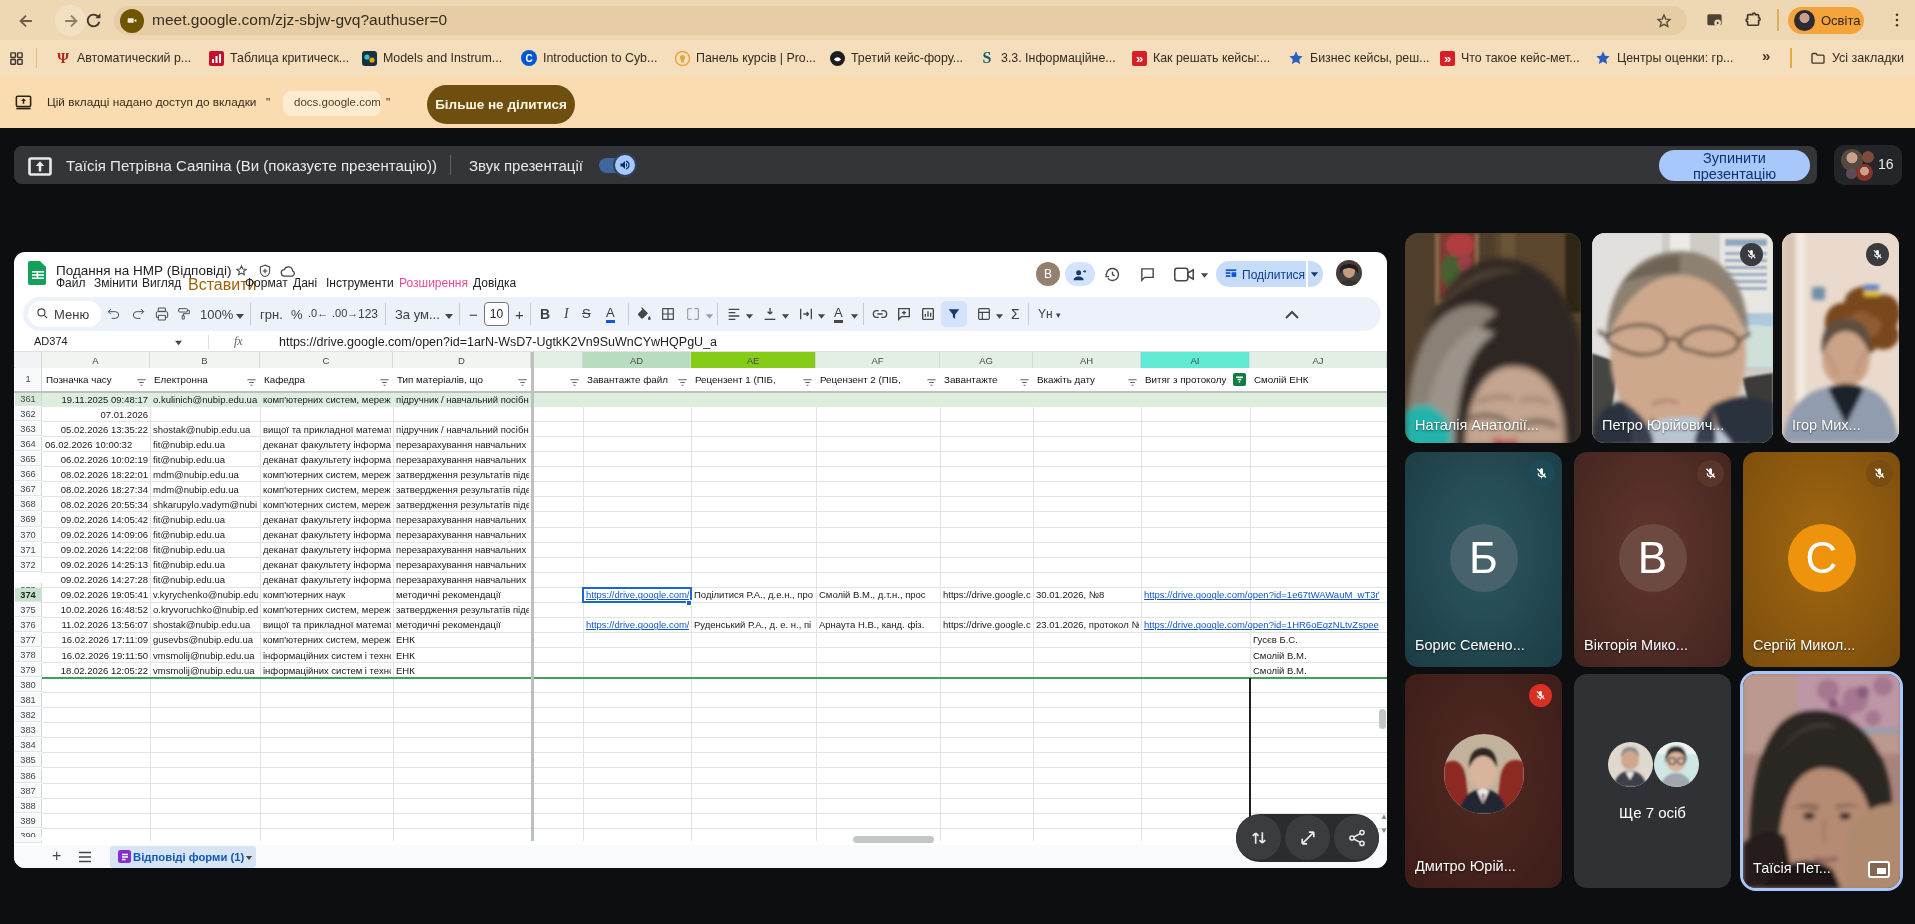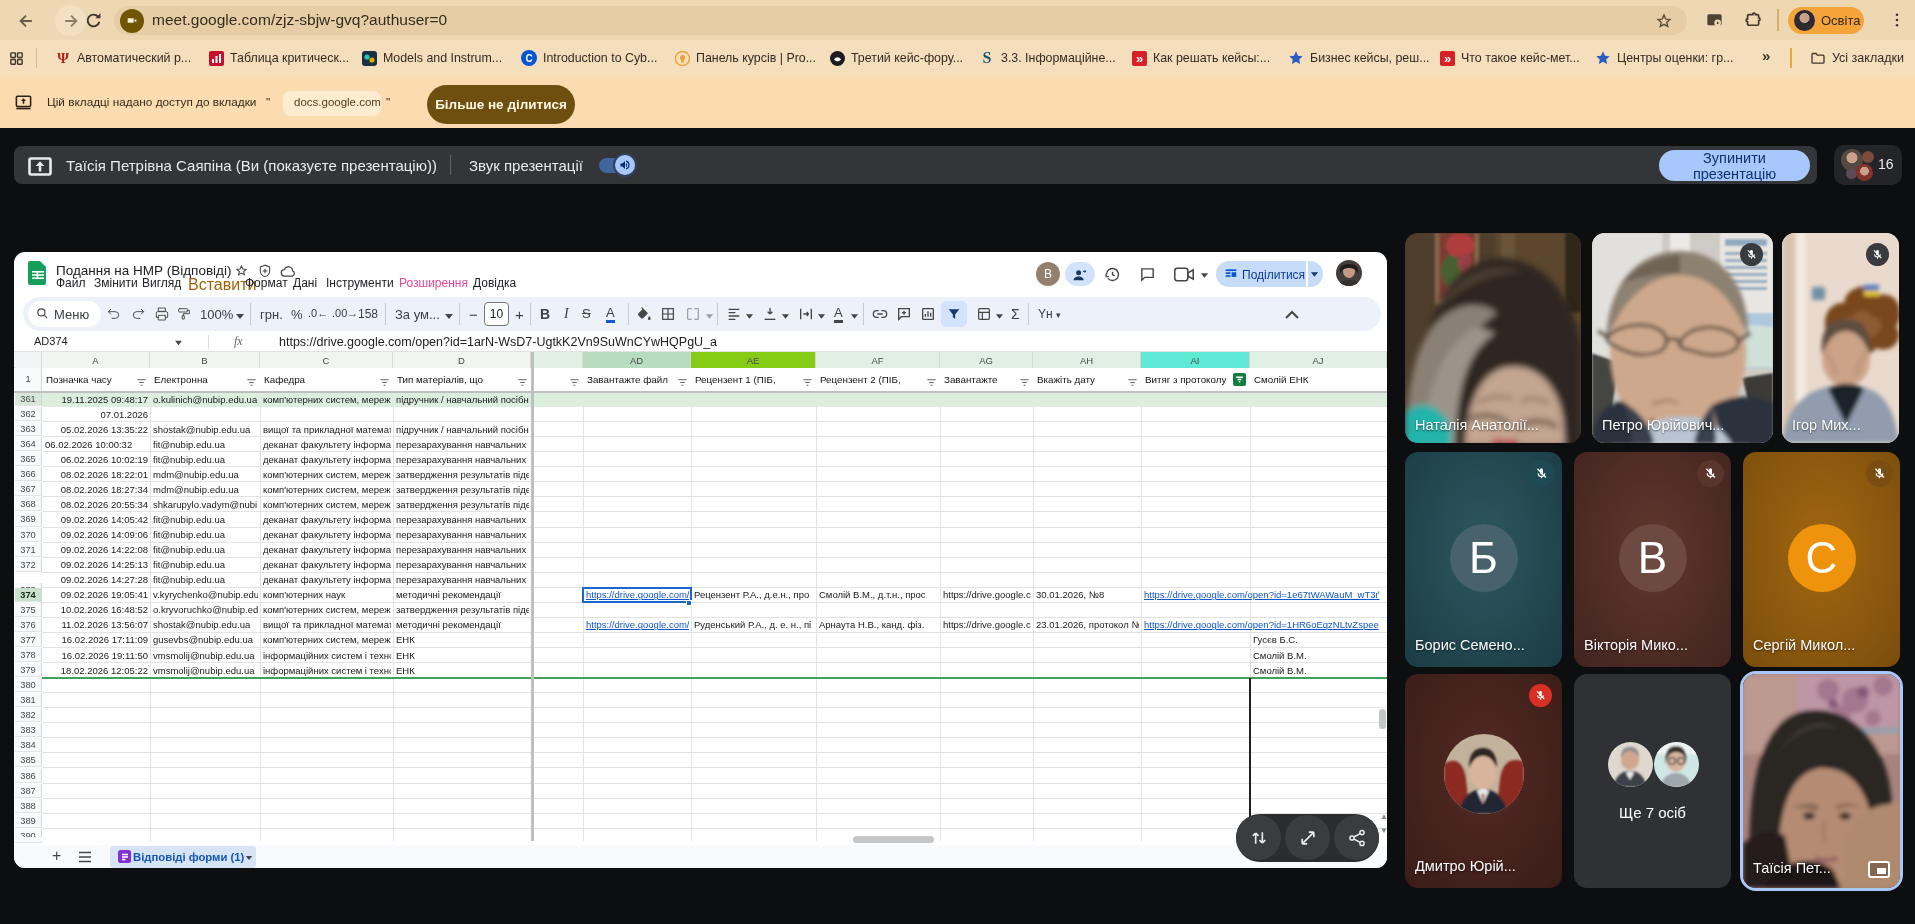--- a/index.html
+++ b/index.html
@@ -285,21 +285,21 @@
       </svg>
 <div class="abs tbt" style="left:186px;top:55px">100%</div>
 <svg class="abs" style="left:221px;top:60px" width="10" height="8" viewBox="0 0 10 8">
         <path fill="#444746" d="M1 2h8L5 7z"></path>
       </svg>
 <div class="abs" style="left:236px;top:51px;width:1px;height:22px;background:#c7cad1"></div>
 <div class="abs tbt" style="left:246px;top:55px">грн.</div>
 <div class="abs tbt" style="left:277px;top:55px">%</div>
 <div class="abs tbt" style="left:294px;top:55px;font-size:11px">.0←</div>
 <div class="abs tbt" style="left:318px;top:55px;font-size:11px">.00→</div>
-<div class="abs tbt" style="left:344px;top:55px;font-size:12px">158</div>
+<div class="abs tbt" style="left:344px;top:55px;font-size:12px">123</div>
 <div class="abs" style="left:371px;top:51px;width:1px;height:22px;background:#c7cad1"></div>
 <div class="abs tbt" style="left:381px;top:55px">За ум...</div>
 <svg class="abs" style="left:430px;top:60px" width="10" height="8" viewBox="0 0 10 8">
         <path fill="#444746" d="M1 2h8L5 7z"></path>
       </svg>
 <div class="abs" style="left:445px;top:51px;width:1px;height:22px;background:#c7cad1"></div>
 <div class="abs tbt" style="left:455px;top:54px;font-size:15px">−</div>
 <div class="abs" style="left:470px;top:50px;width:25px;height:24px;border:1px solid #747775;border-radius:4px;background:#fff;text-align:center;line-height:23px;font-size:12px;color:#202124">10</div>
 <div class="abs tbt" style="left:501px;top:54px;font-size:15px">+</div>
 <div class="abs" style="left:516px;top:51px;width:1px;height:22px;background:#c7cad1"></div>
@@ -596,21 +596,21 @@
 <div class="cell" style="left:31px;top:396.52px;width:103px;text-align:right;">16.02.2026 19:11:50</div>
 <div class="cell" style="left:139px;top:396.52px;width:105px;">vmsmolij@nubip.edu.ua</div>
 <div class="cell" style="left:249px;top:396.52px;width:128px;">інформаційних систем і техно</div>
 <div class="cell" style="left:382px;top:396.52px;width:133px;">ЕНК</div>
 <div class="cell" style="left:31px;top:411.58px;width:103px;text-align:right;">18.02.2026 12:05:22</div>
 <div class="cell" style="left:139px;top:411.58px;width:105px;">vmsmolij@nubip.edu.ua</div>
 <div class="cell" style="left:249px;top:411.58px;width:128px;">інформаційних систем і техно</div>
 <div class="cell" style="left:382px;top:411.58px;width:133px;">ЕНК</div>
 <div class="cell" style="left:31px;top:155.56px;width:103px;text-align:right;">07.01.2026</div>
 <div class="cell" style="left:572px;top:336.28px;width:103px;color:#1155cc;text-decoration:underline;">https://drive.google.com/</div>
-<div class="cell" style="left:680px;top:336.28px;width:120px;">Рецензент Р.А., д.е.н., про</div>
+<div class="cell" style="left:680px;top:336.28px;width:120px;">Поділитися Р.А., д.е.н., про</div>
 <div class="cell" style="left:805px;top:336.28px;width:119px;">Смолій В.М., д.т.н., прос</div>
 <div class="cell" style="left:929px;top:336.28px;width:88px;">https://drive.google.com/</div>
 <div class="cell" style="left:1022px;top:336.28px;width:103px;">30.01.2026, №8</div>
 <div class="cell" style="left:1130px;top:336.28px;width:243px;color:#1155cc;text-decoration:underline">https://drive.google.com/open?id=1e67tWAWauM_wT3ґ</div>
 <div class="cell" style="left:572px;top:366.40px;width:103px;color:#1155cc;text-decoration:underline;">https://drive.google.com/</div>
 <div class="cell" style="left:680px;top:366.40px;width:120px;">Руденський Р.А., д. е. н., пі</div>
 <div class="cell" style="left:805px;top:366.40px;width:119px;">Арнаута Н.В., канд. фіз.</div>
 <div class="cell" style="left:929px;top:366.40px;width:88px;">https://drive.google.com/</div>
 <div class="cell" style="left:1022px;top:366.40px;width:103px;">23.01.2026, протокол №</div>
 <div class="cell" style="left:1130px;top:366.40px;width:243px;color:#1155cc;text-decoration:underline">https://drive.google.com/open?id=1HR6oEqzNLtvZspee</div>

